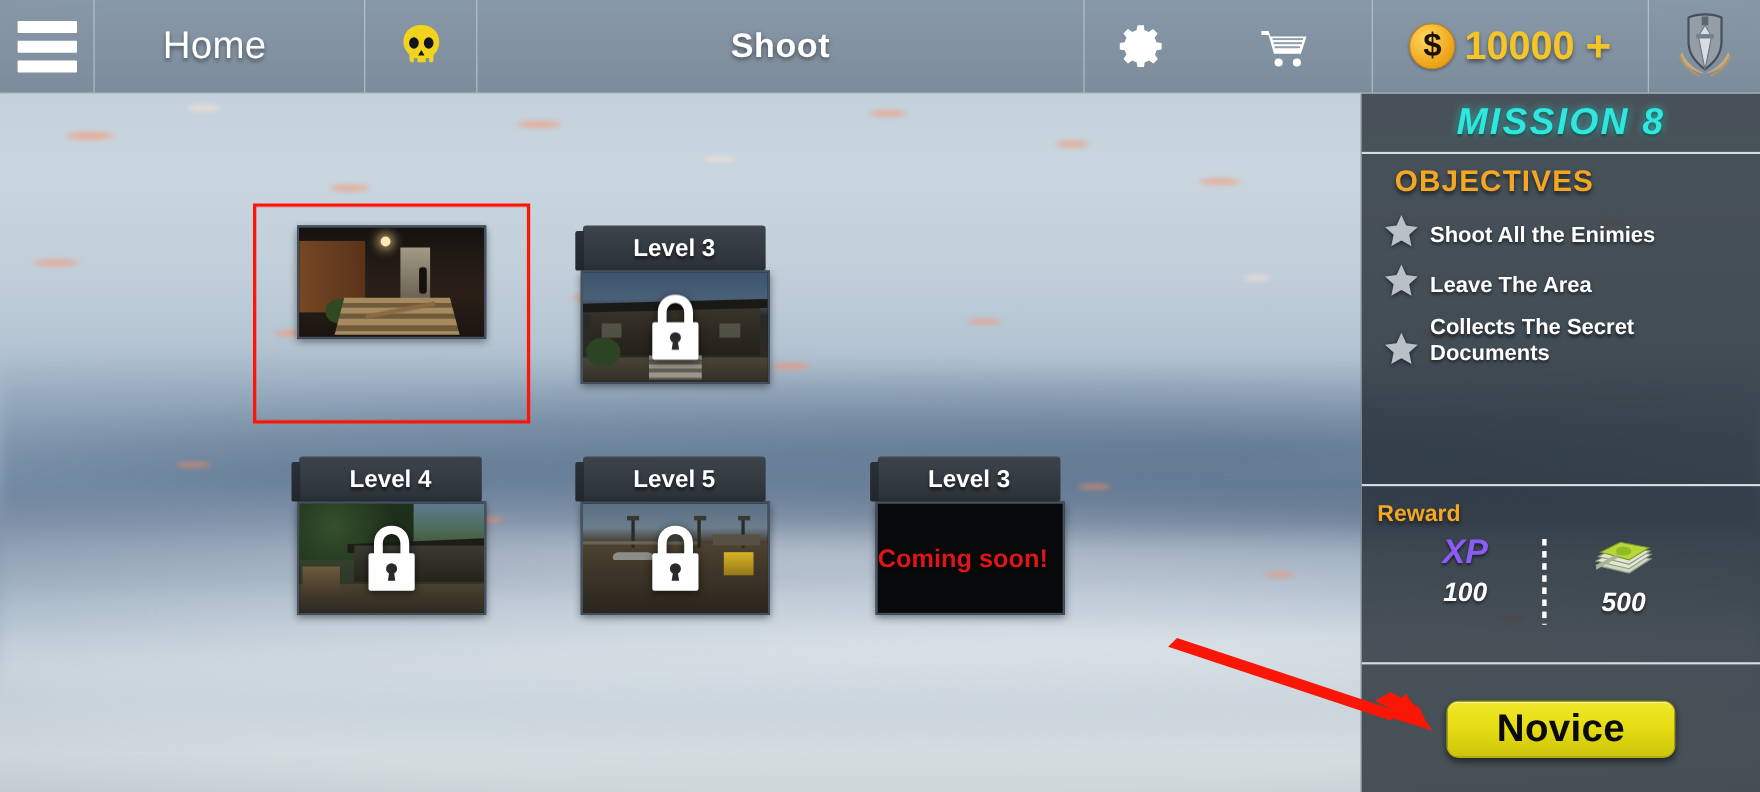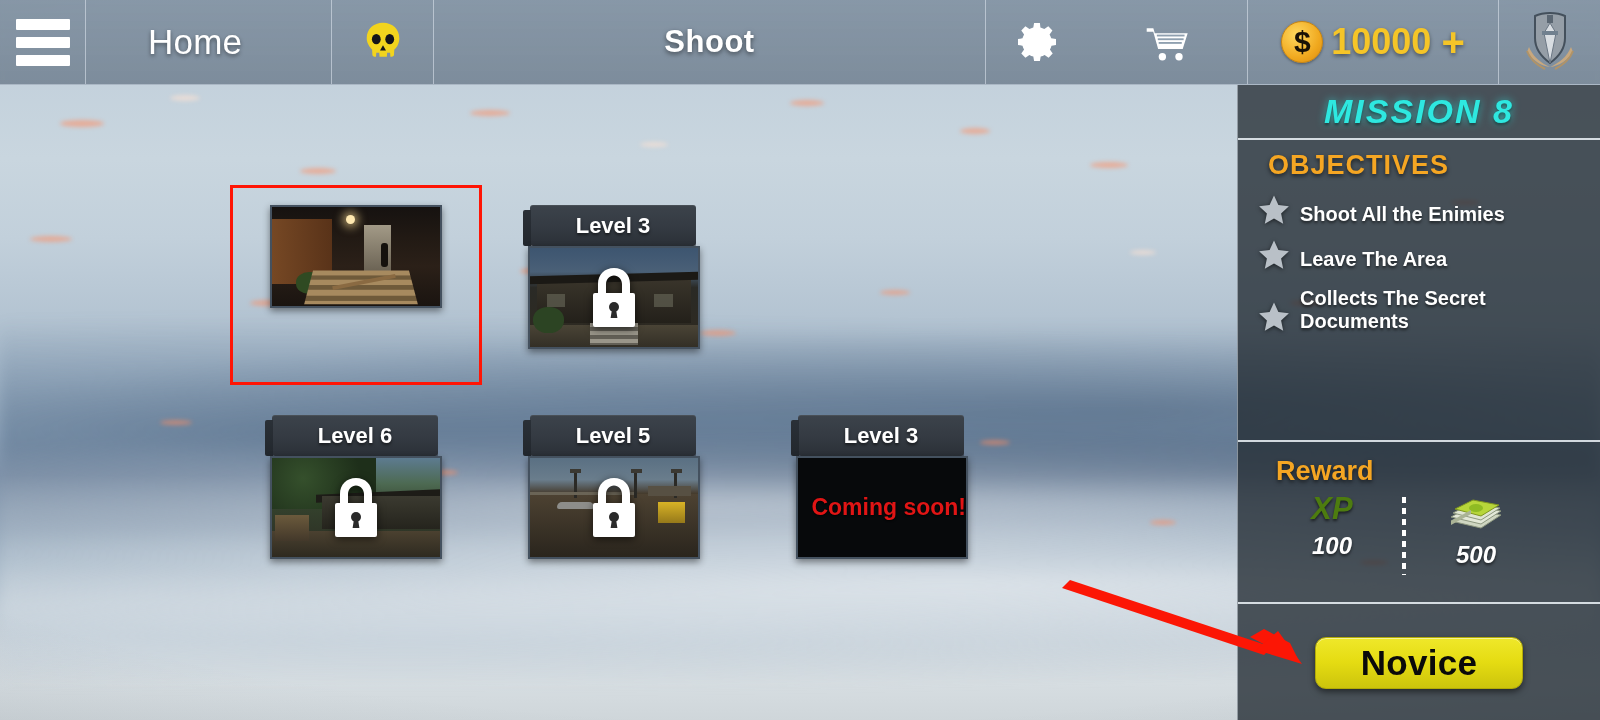--- a/index.html
+++ b/index.html
@@ -152,21 +152,21 @@
     content:""; position:absolute; left:-8px; top:4px; bottom:-4px; width:8px;
     background:linear-gradient(180deg,#2a3037,#1d2228);
   }
   .lock {
     position:absolute; left:50%; top:50%; transform:translate(-50%,-50%);
     width:58px; height:66px; z-index:3;
     filter:drop-shadow(0 2px 4px rgba(0,0,0,.6));
   }
   .coming-soon {
     position:absolute; inset:0; background:#07090b;
-    display:flex; align-items:center; justify-content:flex-end;
+    display:flex; align-items:center; justify-content:flex-start;
   }
   .coming-soon-text {
     color:#e01515; font-size:23px; font-weight:bold; line-height:1.18;
     text-align:center; text-shadow:0 1px 2px rgba(0,0,0,.8);
   }
   .sel-ring {
     position:absolute; left:-32px; top:-20px;
     width:252px; height:200px;
     border:3px solid #ff1505; pointer-events:none; z-index:4;
   }
@@ -270,28 +270,28 @@
   .obj-item { display:flex; align-items:flex-end; gap:10px; padding:0 16px 12px 20px; }
   .star { width:32px; height:32px; flex:0 0 32px; margin-top:1px;
     filter:drop-shadow(0 1px 2px rgba(0,0,0,.6)); }
   .obj-text {
     color:#ffffff; font-size:20px; font-weight:bold; line-height:1.15;
     padding-top:4px; text-shadow:0 2px 3px rgba(0,0,0,.6);
   }
 
   .reward-sec { height:160px; padding-top:14px; }
   .reward-title {
-    color:#f5a623; font-size:27px; font-weight:bold;
-    padding-left:38px; margin-bottom:6px;
+    color:#f5a623; font-size:21px; font-weight:bold;
+    padding-left:14px; margin-bottom:6px;
     text-shadow:0 2px 4px rgba(0,0,0,.6);
   }
   .reward-row { display:flex; align-items:flex-start; padding-left:34px; }
   .reward-col { width:120px; display:flex; flex-direction:column; align-items:center; }
   .xp-label {
-    color:#4d7c0f; font-size:31px; font-weight:bold; font-style:italic;
+    color:#8b5cf6; font-size:31px; font-weight:bold; font-style:italic;
     text-shadow:0 2px 3px rgba(0,0,0,.6); line-height:1.05;
   }
   .money-icon { width:62px; height:42px; }
   .reward-val {
     color:#ffffff; font-size:24px; font-weight:bold; font-style:italic;
     margin-top:6px; text-shadow:0 2px 3px rgba(0,0,0,.6);
   }
   .dots {
     width:4px; align-self:stretch; margin:4px 10px 0;
     background-image:linear-gradient(#ffffff 55%, rgba(255,255,255,0) 0);
@@ -451,21 +451,21 @@
           <rect x="8" y="28" width="42" height="34" rx="2" fill="#ffffff"></rect>
           <circle cx="29" cy="42" r="5" fill="#2a2a2a"></circle>
           <path d="M27 44h4l1.4 9h-6.8z" fill="#2a2a2a"></path>
         </svg>
       </div>
     </div>
 
 
     <div class="level-card" style="left:262px; top:330px;">
       <div class="card-tab">
-        <span class="card-tab-label">Level 6</span>
+        <span class="card-tab-label">Level 4</span>
       </div>
       <div class="card-thumb">
         <div class="scene s4">
           <div class="can"></div>
             <div class="roof"></div>
             <div class="bld"></div>
           <div class="grnd"></div>
             <div class="wallL"></div>
         </div>
         <svg class="lock" viewBox="0 0 58 66">

